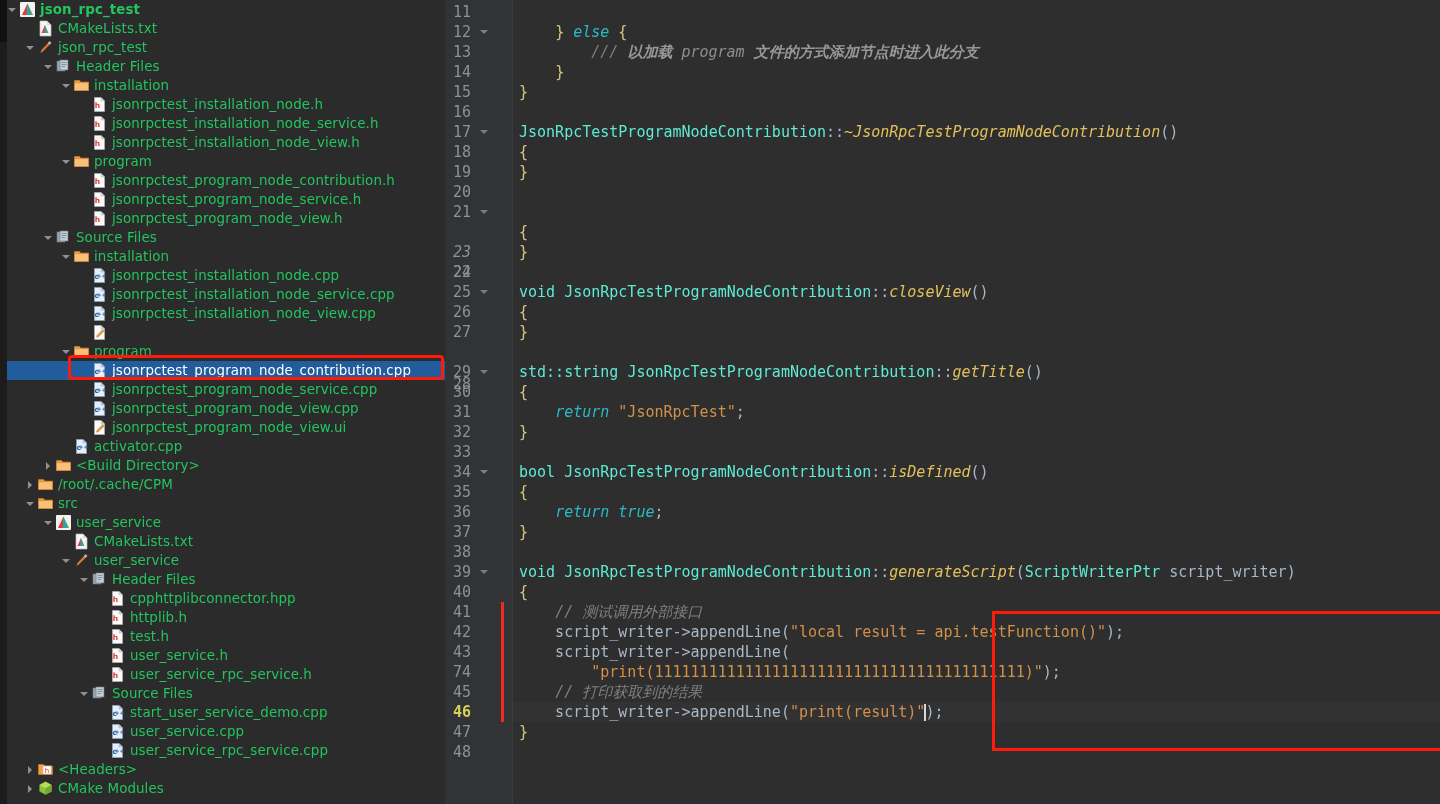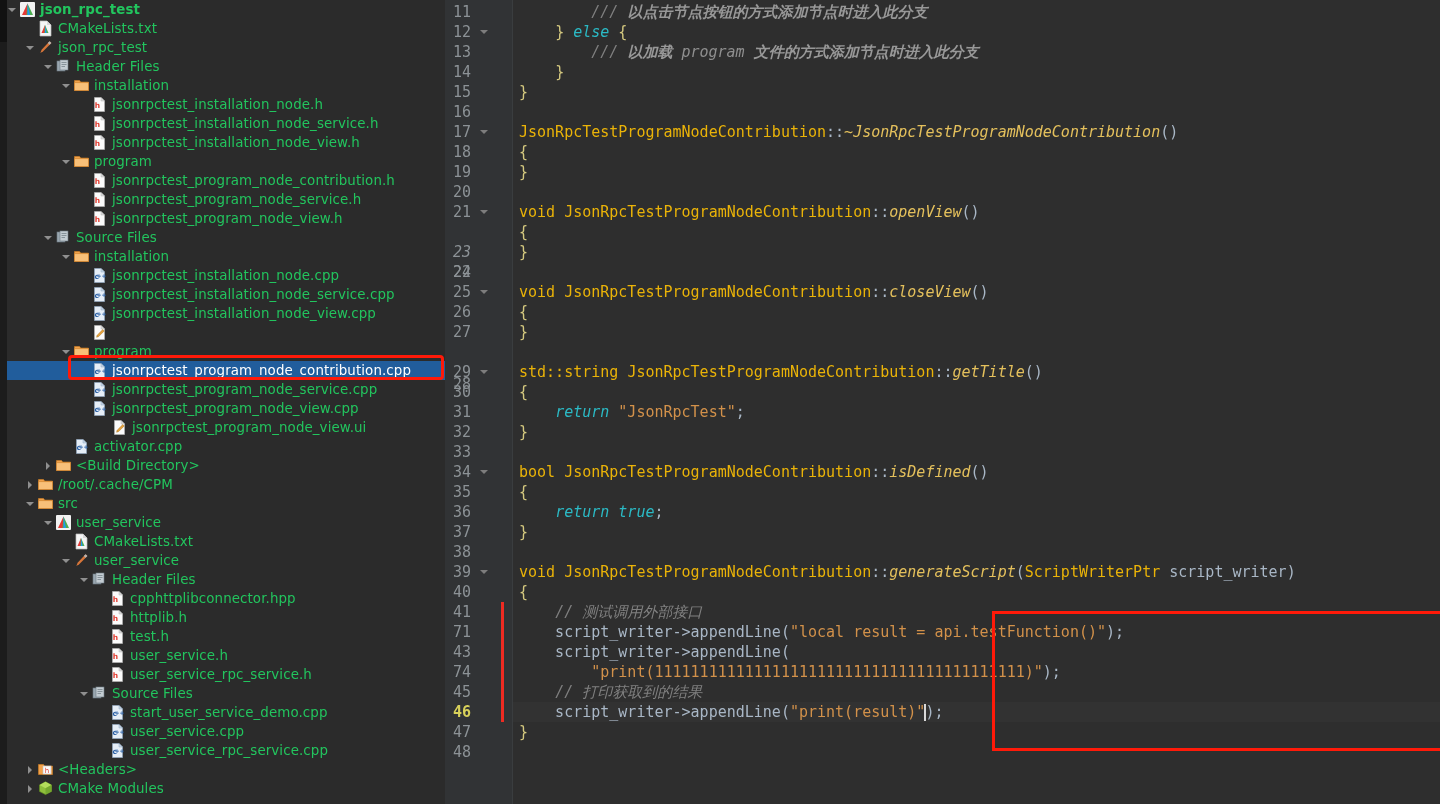--- a/index.html
+++ b/index.html
@@ -132,21 +132,21 @@
     font-family: "DejaVu Sans Mono", monospace;
     font-size: 15px;
     color: #a9b7c6;
     padding-left: 6px;
   }
   .code-line.current-line {
     background: #323232;
     left: 0; right: 0;
   }
   .kw2  { color: #2bbac5; font-style: italic; }
-  .type { color: #eab308; }
+  .type { color: #5eead4; }
   .fn   { color: #e4c05c; font-style: italic; }
   .str  { color: #d2914a; }
   .cmt  { color: #808080; font-style: italic; }
   .docc { color: #989898; font-style: italic; font-weight: bold; }
   .doct { color: #8f8f8f; font-style: italic; }
   .pun  { color: #a9b7c6; }
   .plain{ color: #a9b7c6; }
   .brace-y { color: #d5c97f; }
 
   #editor-red-box {
@@ -416,21 +416,21 @@
           <span class="ico">
             <svg width="17" height="17" viewBox="0 0 17 17">
               <path d="M3.5 1.5h6.5l3.5 3.5v10.5h-10z" fill="#e6eef7" stroke="#93a9c0" stroke-width="0.7"></path>
               <path d="M10 1.5l3.5 3.5H10z" fill="#c7d6e6" stroke="#93a9c0" stroke-width="0.5"></path>
               <text x="5.7" y="12" font-size="7.5" font-weight="bold" font-family="DejaVu Sans" fill="#2a5fa5" text-anchor="middle">c</text>
               <text x="10.6" y="11" font-size="6" font-weight="bold" font-family="DejaVu Sans" fill="#2a5fa5" text-anchor="middle">++</text>
             </svg>
           </span>
           <span class="lbl">jsonrpctest_program_node_view.cpp</span>
         </div>
-        <div class="tree-row" style="position: absolute; left: 7px; right: 0px; top: 418px; padding-left: 92px;">
+        <div class="tree-row" style="position: absolute; left: 7px; right: 0px; top: 418px; padding-left: 72px;">
           <span class="arrow "></span>
           <span class="ico">
             <svg width="17" height="17" viewBox="0 0 17 17">
               <path d="M3.5 1.5h6.5l3.5 3.5v10.5h-10z" fill="#fbfbfb" stroke="#b5b5b5" stroke-width="0.7"></path>
               <path d="M10 1.5l3.5 3.5H10z" fill="#dcdcdc" stroke="#b5b5b5" stroke-width="0.5"></path>
               <path d="M11.8 5.6 L13.2 7.0 L7.6 12.6 L5.6 13.2 L6.2 11.2 Z" fill="#e8a33d" stroke="#a3701c" stroke-width="0.5"></path>
             </svg>
           </span>
           <span class="lbl">jsonrpctest_program_node_view.ui</span>
         </div>
@@ -689,42 +689,40 @@
         <div class="ln" style="top: 462px;">34</div>
         <div class="fold" style="top: 462px;"></div>
         <div class="ln" style="top: 482px;">35</div>
         <div class="ln" style="top: 502px;">36</div>
         <div class="ln" style="top: 522px;">37</div>
         <div class="ln" style="top: 542px;">38</div>
         <div class="ln" style="top: 562px;">39</div>
         <div class="fold" style="top: 562px;"></div>
         <div class="ln" style="top: 582px;">40</div>
         <div class="ln" style="top: 602px;">41</div>
-        <div class="ln" style="top: 622px;">71</div>
+        <div class="ln" style="top: 622px;">42</div>
         <div class="ln" style="top: 642px;">43</div>
         <div class="ln" style="top: 662px;">74</div>
         <div class="ln" style="top: 682px;">45</div>
         <div class="ln current" style="top: 702px;">46</div>
         <div class="ln" style="top: 722px;">47</div>
         <div class="ln" style="top: 742px;">48</div>
       </div>
     <div id="gutter-sep"></div>
     <div id="change-bar" style="top: 602px; height: 120px; background: rgb(238, 43, 34);"></div>
     <div id="code-area">
-        <div class="code-line" style="top: 2px;"><span class="plain">        </span><span class="cmt">/// </span><span class="docc">以点击节点按钮的方式添加节点时进入此分支</span></div>
         <div class="code-line" style="top: 22px;"><span class="plain">    </span><span class="brace-y">}</span><span class="plain"> </span><span class="kw2">else</span><span class="plain"> </span><span class="brace-y">{</span></div>
         <div class="code-line" style="top: 42px;"><span class="plain">        </span><span class="cmt">/// </span><span class="docc">以加载 </span><span class="doct">program</span><span class="docc"> 文件的方式添加节点时进入此分支</span></div>
         <div class="code-line" style="top: 62px;"><span class="plain">    </span><span class="brace-y">}</span></div>
         <div class="code-line" style="top: 82px;"><span class="brace-y">}</span></div>
         <div class="code-line" style="top: 102px;"></div>
         <div class="code-line" style="top: 122px;"><span class="type">JsonRpcTestProgramNodeContribution</span><span class="pun">::</span><span class="fn">~JsonRpcTestProgramNodeContribution</span><span class="pun">()</span></div>
         <div class="code-line" style="top: 142px;"><span class="brace-y">{</span></div>
         <div class="code-line" style="top: 162px;"><span class="brace-y">}</span></div>
         <div class="code-line" style="top: 182px;"></div>
-        <div class="code-line" style="top: 202px;"><span class="type">void</span><span class="plain"> </span><span class="type">JsonRpcTestProgramNodeContribution</span><span class="pun">::</span><span class="fn">openView</span><span class="pun">()</span></div>
         <div class="code-line" style="top: 222px;"><span class="brace-y">{</span></div>
         <div class="code-line" style="top: 242px;"><span class="brace-y">}</span></div>
         <div class="code-line" style="top: 262px;"></div>
         <div class="code-line" style="top: 282px; text-align: right;"><span class="type">void</span><span class="plain"> </span><span class="type">JsonRpcTestProgramNodeContribution</span><span class="pun">::</span><span class="fn">closeView</span><span class="pun">()</span></div>
         <div class="code-line" style="top: 302px;"><span class="brace-y">{</span></div>
         <div class="code-line" style="top: 322px;"><span class="brace-y">}</span></div>
         <div class="code-line" style="top: 342px;"></div>
         <div class="code-line" style="top: 362px;"><span class="type">std::string</span><span class="plain"> </span><span class="type">JsonRpcTestProgramNodeContribution</span><span class="pun">::</span><span class="fn">getTitle</span><span class="pun">()</span></div>
         <div class="code-line" style="top: 382px;"><span class="brace-y">{</span></div>
         <div class="code-line" style="top: 402px;"><span class="plain">    </span><span class="kw2">return</span><span class="plain"> </span><span class="str">"JsonRpcTest"</span><span class="pun">;</span></div>

